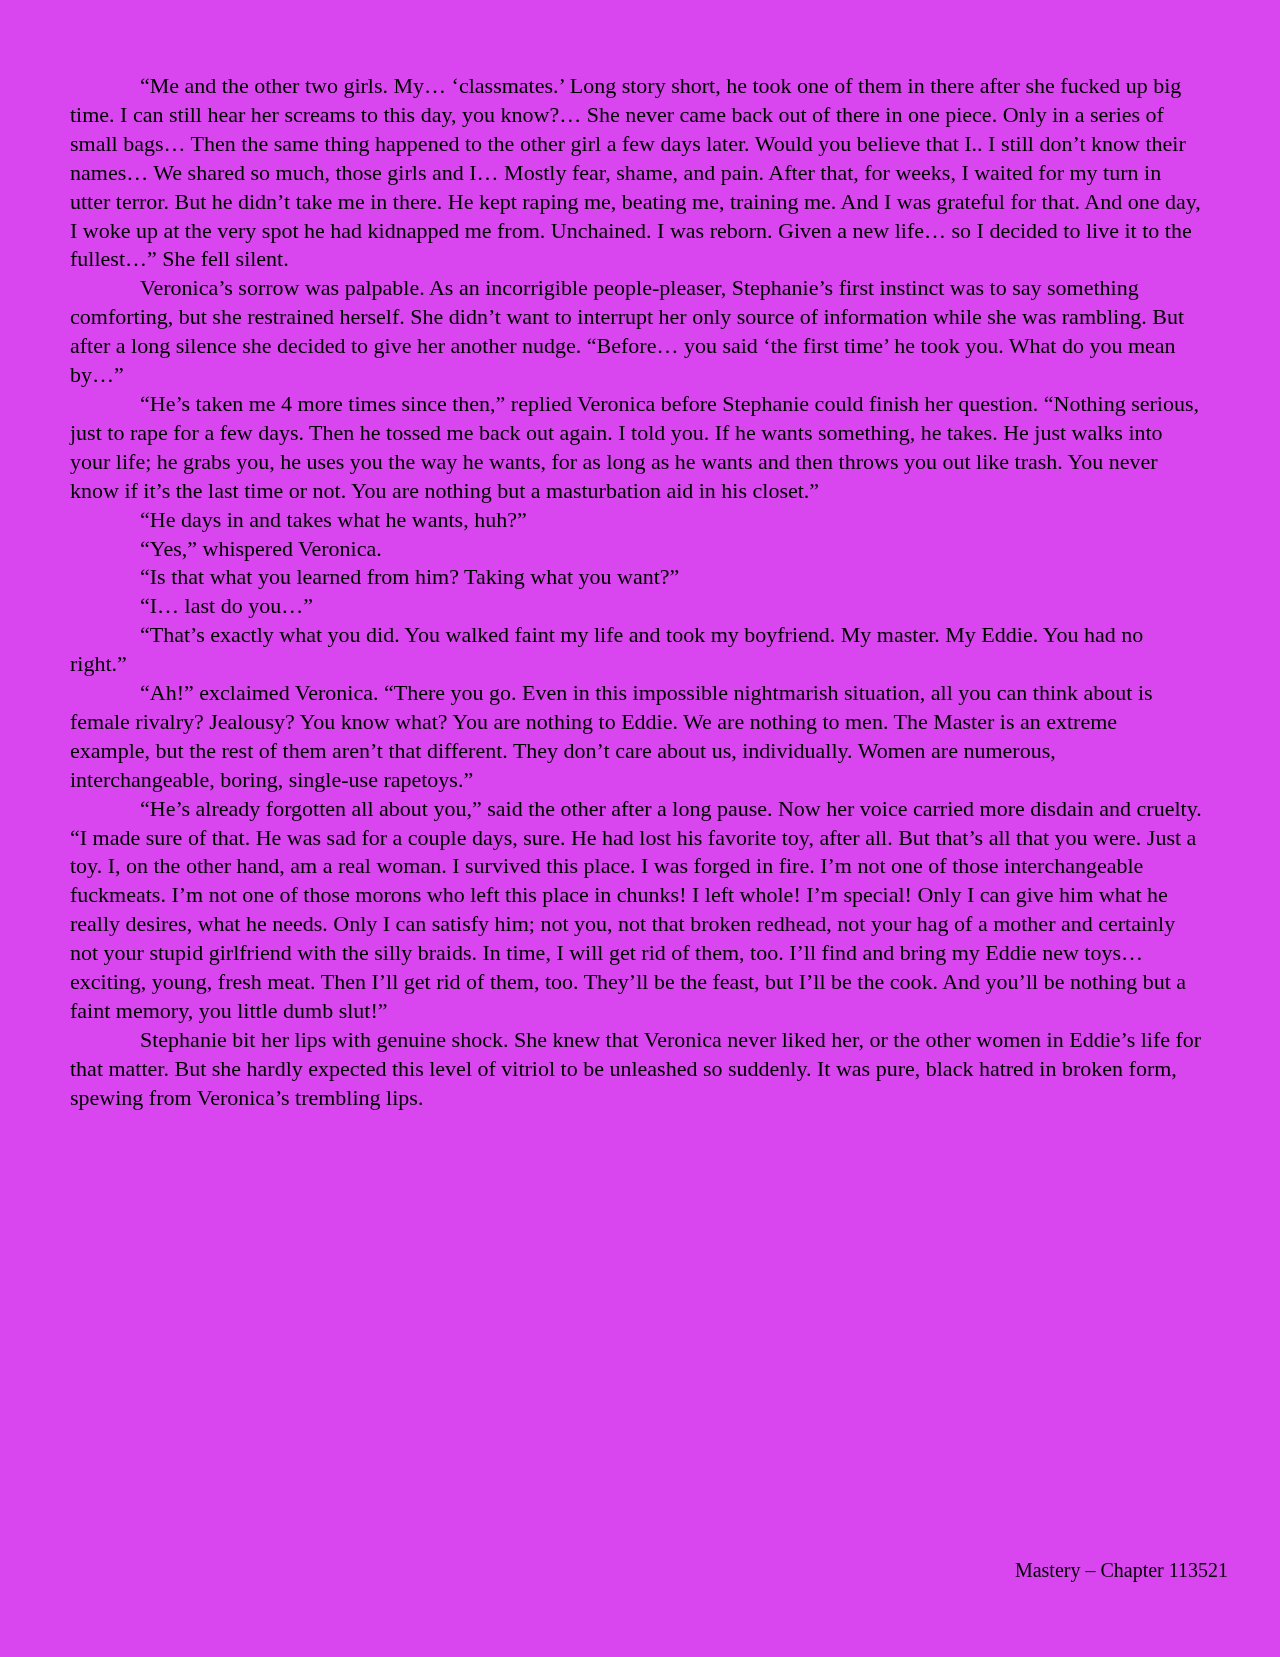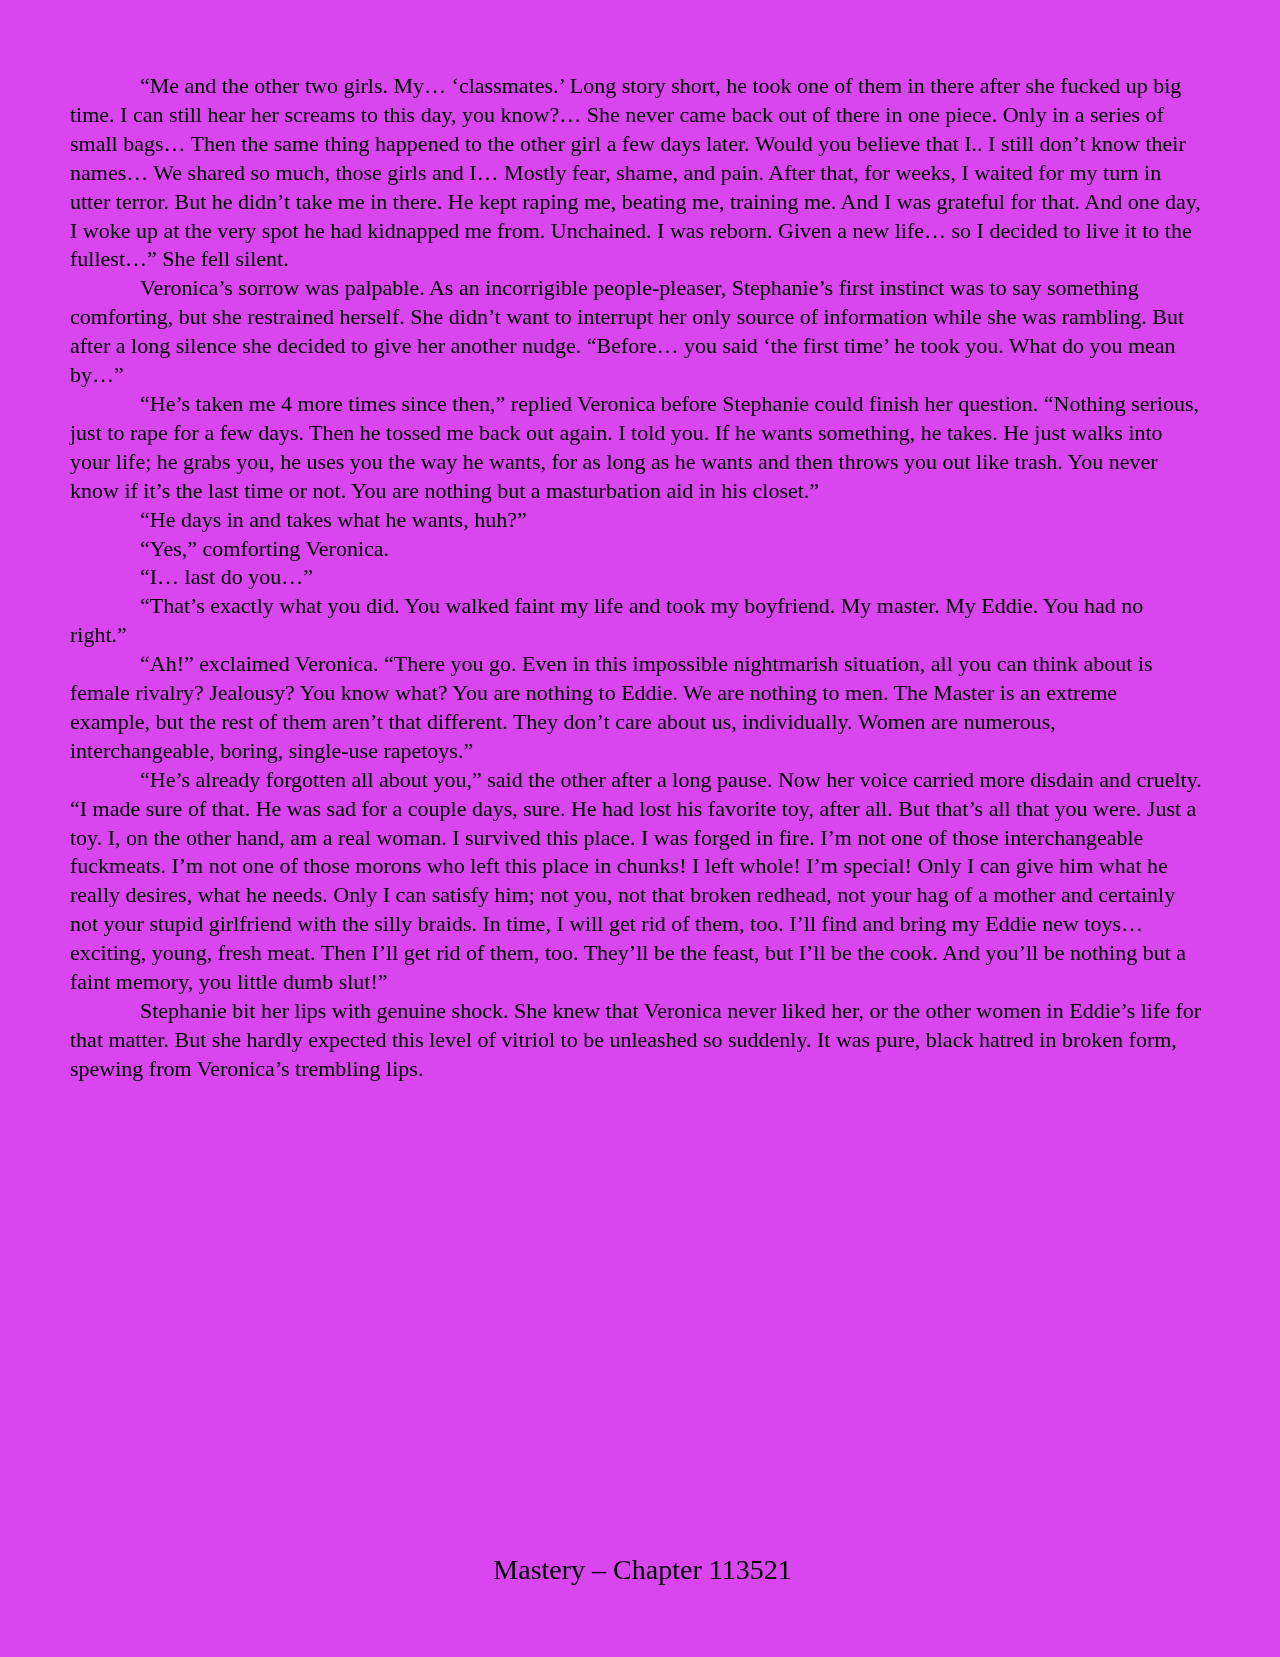--- a/index.html
+++ b/index.html
@@ -30,36 +30,37 @@
     margin: 0;
     padding: 0;
     text-indent: 70px;
   }
   .footer {
     position: absolute;
     top: 1556px;
     left: 57px;
     right: 76px;
     display: flex;
-    justify-content: center;
+    justify-content: flex-end;
     align-items: baseline;
-    font-size: 28px;
+    font-size: 20px;
     line-height: 28.9px;
   }
 </style>
 </head>
 <body>
 
 <div class="page">
   <div class="body-text">
     <p>“Me and the other two girls. My… ‘classmates.’ Long story short, he took one of them in there after she fucked up big time. I can still hear her screams to this day, you know?… She never came back out of there in one piece. Only in a series of small bags… Then the same thing happened to the other girl a few days later. Would you believe that I.. I still don’t know their names… We shared so much, those girls and I… Mostly fear, shame, and pain. After that, for weeks, I waited for my turn in utter terror. But he didn’t take me in there. He kept raping me, beating me, training me. And I was grateful for that. And one day, I woke up at the very spot he had kidnapped me from. Unchained. I was reborn. Given a new life… so I decided to live it to the fullest…” She fell silent.</p>
     <p>Veronica’s sorrow was palpable. As an incorrigible people-pleaser, Stephanie’s first instinct was to say something comforting, but she restrained herself. She didn’t want to interrupt her only source of information while she was rambling. But after a long silence she decided to give her another nudge. “Before… you said ‘the first time’ he took you. What do you mean by…”</p>
     <p>“He’s taken me 4 more times since then,” replied Veronica before Stephanie could finish her question. “Nothing serious, just to rape for a few days. Then he tossed me back out again. I told you. If he wants something, he takes. He just walks into your life; he grabs you, he uses you the way he wants, for as long as he wants and then throws you out like trash. You never know if it’s the last time or not. You are nothing but a masturbation aid in his closet.”</p>
     <p>“He days in and takes what he wants, huh?”</p>
-    <p>“Yes,” comforting Veronica.</p>
+    <p>“Yes,” whispered Veronica.</p>
+    <p>“Is that what you learned from him? Taking what you want?”</p>
     <p>“I… last do you…”</p>
     <p>“That’s exactly what you did. You walked faint my life and took my boyfriend. My master. My Eddie. You had no right.”</p>
     <p>“Ah!” exclaimed Veronica. “There you go. Even in this impossible nightmarish situation, all you can think about is female rivalry? Jealousy? You know what? You are nothing to Eddie. We are nothing to men. The Master is an extreme example, but the rest of them aren’t that different. They don’t care about us, individually. Women are numerous, interchangeable, boring, single-use rapetoys.”</p>
     <p>“He’s already forgotten all about you,” said the other after a long pause. Now her voice carried more disdain and cruelty. “I made sure of that. He was sad for a couple days, sure. He had lost his favorite toy, after all. But that’s all that you were. Just a toy. I, on the other hand, am a real woman. I survived this place. I was forged in fire. I’m not one of those interchangeable fuckmeats. I’m not one of those morons who left this place in chunks! I left whole! I’m special! Only I can give him what he really desires, what he needs. Only I can satisfy him; not you, not that broken redhead, not your hag of a mother and certainly not your stupid girlfriend with the silly braids. In time, I will get rid of them, too. I’ll find and bring my Eddie new toys… exciting, young, fresh meat. Then I’ll get rid of them, too. They’ll be the feast, but I’ll be the cook. And you’ll be nothing but a faint memory, you little dumb slut!”</p>
     <p>Stephanie bit her lips with genuine shock. She knew that Veronica never liked her, or the other women in Eddie’s life for that matter. But she hardly expected this level of vitriol to be unleashed so suddenly. It was pure, black hatred in broken form, spewing from Veronica’s trembling lips.</p>
   </div>
 
   <div class="footer">
     <span>Mastery – Chapter 113</span>
     <span>521</span>

